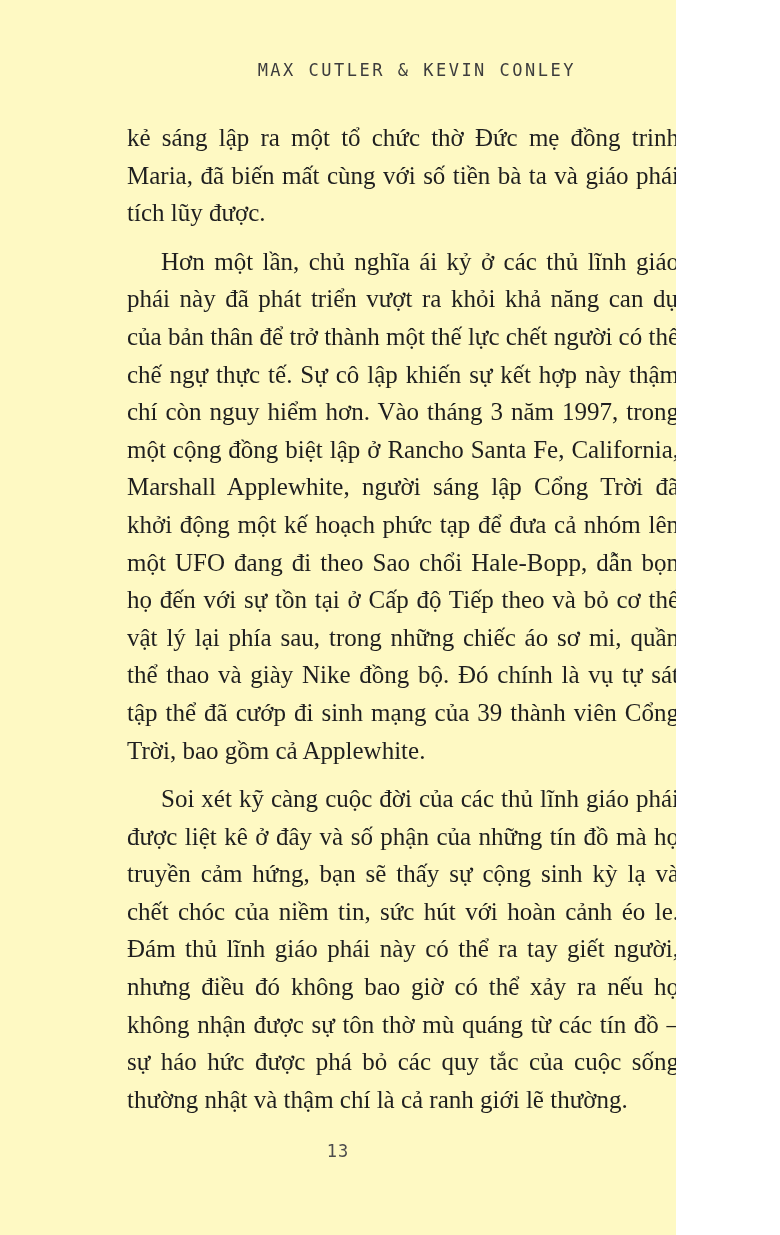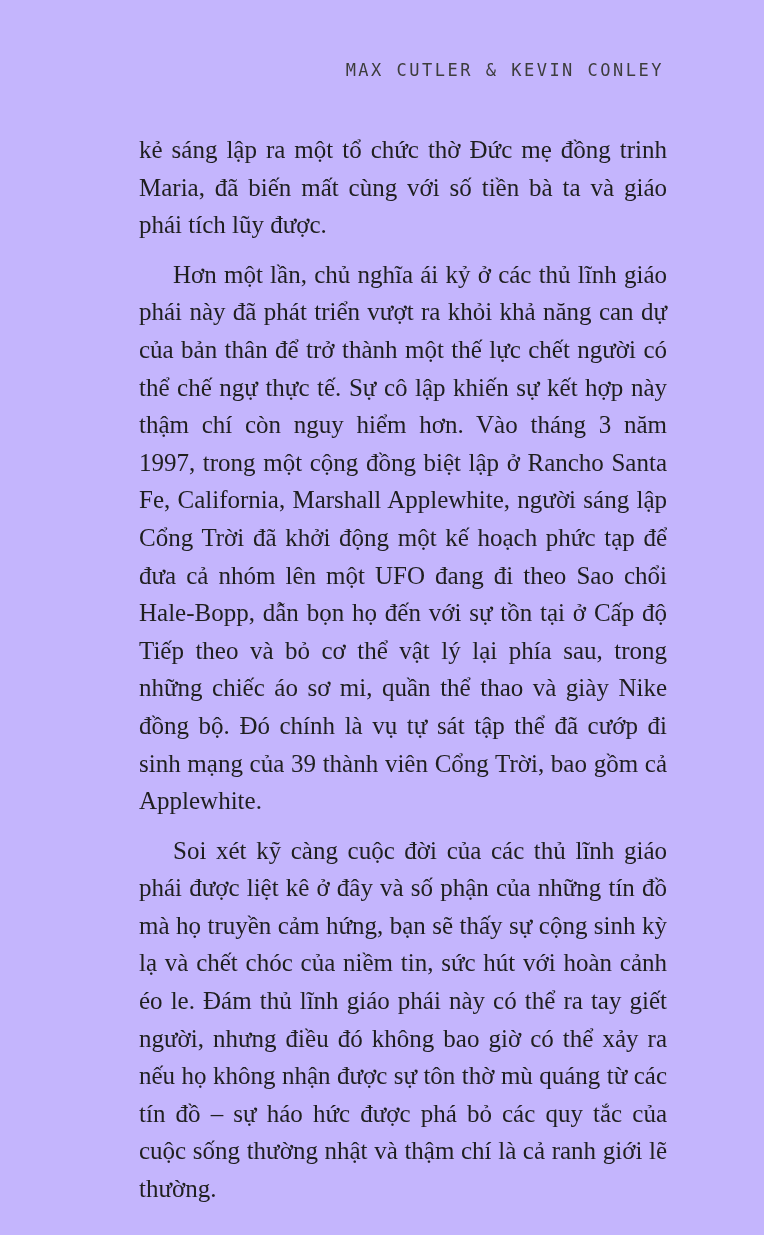--- a/index.html
+++ b/index.html
@@ -2,23 +2,23 @@
 <html><head>
 <meta charset="utf-8">
 <style>
   html, body {
     margin: 0;
     padding: 0;
     background: #ffffff;
   }
   .page {
     position: relative;
-    width: 764px;
+    width: 676px;
     height: 1235px;
-    background: #c4b5fd;
+    background: #fef9c3;
     overflow: hidden;
     font-family: "Liberation Serif", serif;
     color: #1f1f1f;
   }
   .running-header {
     position: absolute;
     top: 60px;
     right: 100px;
     font-family: "DejaVu Sans Mono", monospace;
     font-size: 17px;
@@ -30,21 +30,21 @@
     position: absolute;
     top: 119px;
     left: 127px;
     width: 552px;
     font-size: 25px;
     line-height: 37.6px;
     text-align: justify;
     text-justify: inter-word;
   }
   .para {
-    margin: 12px;
+    margin: 0;
   }
   .para + .para {
     margin-top: 11px;
   }
   .para.indented {
     text-indent: 34px;
   }
   .para strong {
     font-weight: normal;
   }
@@ -70,14 +70,15 @@
   <div class="text-block">
 
     <p class="para"><span>kẻ sáng lập ra một tổ chức thờ Đức mẹ đồng trinh Maria, đã biến mất cùng với số tiền bà ta và giáo phái tích lũy được.</span></p>
 
     <p class="para indented"><span>Hơn một lần, chủ nghĩa ái kỷ ở các thủ lĩnh giáo phái này đã phát triển vượt ra khỏi khả năng can dự của bản thân để trở thành một thế lực chết người có thể chế ngự thực tế. Sự cô lập khiến sự kết hợp này thậm chí còn nguy hiểm hơn. Vào tháng 3 năm 1997, trong một cộng đồng biệt lập ở Rancho Santa Fe, California, </span><strong>Marshall Applewhite</strong><span>, người sáng lập Cổng Trời đã khởi động một kế hoạch phức tạp để đưa cả nhóm lên một UFO đang đi theo Sao chổi Hale-Bopp, dẫn bọn họ đến với sự tồn tại ở Cấp độ Tiếp theo và bỏ cơ thể vật lý lại phía sau, trong những chiếc áo sơ mi, quần thể thao và giày Nike đồng bộ. Đó chính là vụ tự sát tập thể đã cướp đi sinh mạng của 39 thành viên Cổng Trời, bao gồm cả Applewhite.</span></p>
 
     <p class="para indented"><span>Soi xét kỹ càng cuộc đời của các thủ lĩnh giáo phái được liệt kê ở đây và số phận của những tín đồ mà họ truyền cảm hứng, bạn sẽ thấy sự cộng sinh kỳ lạ và chết chóc của niềm tin, sức hút với hoàn cảnh éo le. Đám thủ lĩnh giáo phái này có thể ra tay giết người, nhưng điều đó không bao giờ có thể xảy ra nếu họ không nhận được sự tôn thờ mù quáng từ các tín đồ – sự háo hức được phá bỏ các quy tắc của cuộc sống thường nhật và thậm chí là cả ranh giới lẽ thường.</span></p>
 
   </div>
 
+  <div class="page-number">13</div>
 
 </div>
 
 </body></html>

